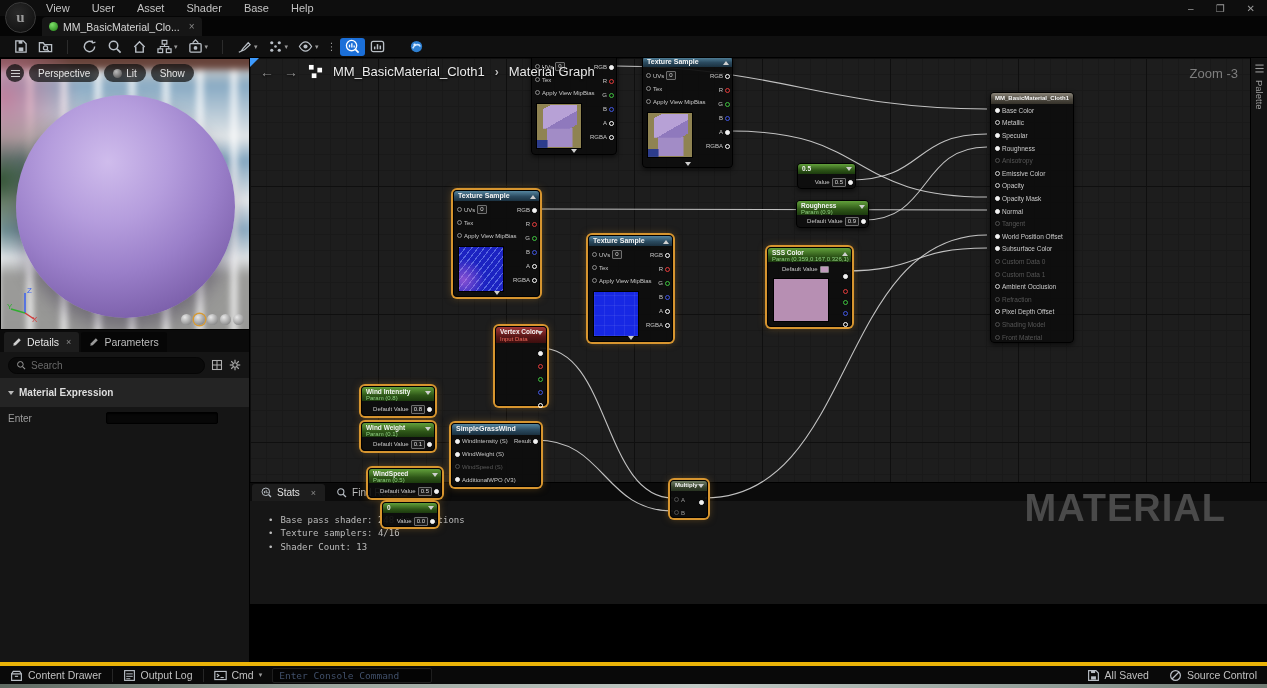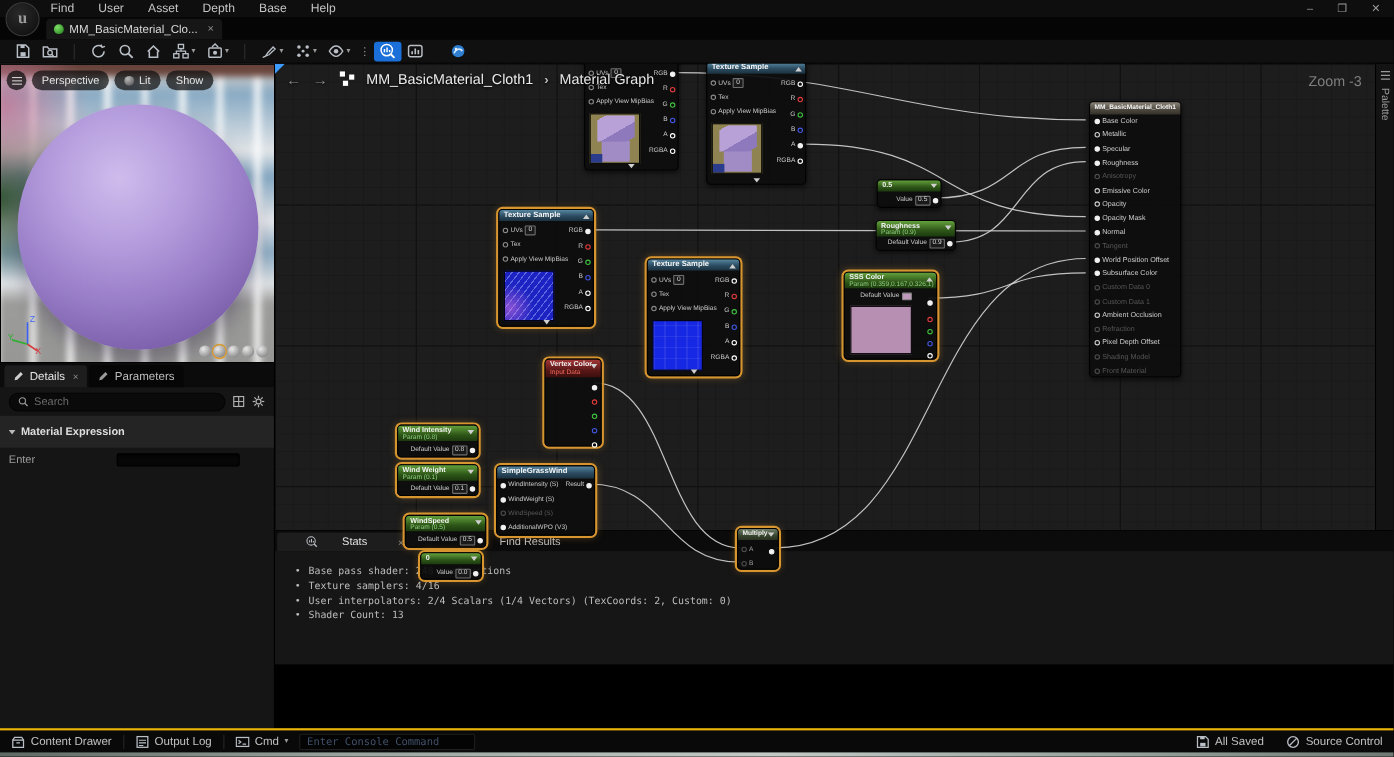--- a/index.html
+++ b/index.html
@@ -111,47 +111,47 @@
   .prev-blue{background:
       repeating-linear-gradient(0deg,rgba(255,255,255,.07) 0 1px,rgba(0,0,0,0) 1px 10px),
       repeating-linear-gradient(90deg,rgba(255,255,255,.07) 0 1px,rgba(0,0,0,0) 1px 10px),
       #1728e4}
   .nfoot{position:absolute;bottom:1px;left:0;right:0;display:flex;justify-content:center}
   .tri-dn2{width:0;height:0;border-left:3px solid transparent;border-right:3px solid transparent;border-top:4px solid #cfcfcf}
   .tri-up2{width:0;height:0;border-left:3px solid transparent;border-right:3px solid transparent;border-bottom:4px solid #cfcfcf}
   
   #statspanel{position:absolute;left:250px;top:482px;width:1017px;height:122px;background:#161616;border-top:1px solid #000}
   .stabs{height:18px;background:#0b0b0b;display:flex;align-items:flex-end;gap:2px;padding-left:2px}
-  .stab{height:17px;display:flex;align-items:center;gap:22px;padding:0 26px;font-size:10px;color:#bdbdbd;border-radius:3px 3px 0 0}
+  .stab{height:17px;display:flex;align-items:center;gap:5px;padding:0 9px;font-size:10px;color:#bdbdbd;border-radius:3px 3px 0 0}
   .stab.active{background:#1d1d1d;color:#e2e2e2}
   .stab .x{color:#8a8a8a;font-size:9px;margin-left:6px}
   #statslist{list-style:none;padding:13px 0 0 18px}
   #statslist li{font-family:"DejaVu Sans Mono",monospace;font-size:9px;line-height:13.4px;color:#bcbcbc;display:flex;gap:7px}
   #statslist li:before{content:"•";color:#bcbcbc}
   
-  #statusbar{position:absolute;left:0;top:662px;width:1267px;height:22px;background:#090909;border-top:2px solid #eab308;display:flex;align-items:center;font-size:10.5px;color:#c0c0c0}
+  #statusbar{position:absolute;left:0;top:662px;width:1267px;height:22px;background:#090909;border-top:4px solid #eab308;display:flex;align-items:center;font-size:10.5px;color:#c0c0c0}
   .sbitem{display:flex;align-items:center;gap:5px;padding:0 10px;height:100%}
   .sbsep{width:1px;height:13px;background:#262626}
   .console{width:160px;height:15px;background:#040404;border:1px solid #1e1e1e;border-radius:2px;color:#c0c0c0;font-size:9.5px;padding:0 6px;font-family:"DejaVu Sans Mono",monospace}
   .console::placeholder{color:#41506a}
   #sbright{margin-left:auto;display:flex;align-items:center}
   #tasksliver{position:absolute;left:0;top:684px;width:1267px;height:4px;background:linear-gradient(90deg,#5f6a62,#9aa59d 25%,#c3cbc7 55%,#8d9a94 85%,#6f7a72)}
   
   #axis{position:absolute;left:6px;bottom:6px}
 </style>
 </head>
 <body>
 
 <div id="titlebar">
   <div id="logo">u</div>
   <div id="menubar">
-      <span class="menu">Find</span>
+      <span class="menu">View</span>
       <span class="menu">User</span>
       <span class="menu">Asset</span>
-      <span class="menu">Depth</span>
+      <span class="menu">Shader</span>
       <span class="menu">Base</span>
       <span class="menu">Help</span>
     </div>
   <div id="wincontrols">
     <span>–</span>
     <span>❐</span>
     <span>✕</span>
   </div>
 </div>
 
@@ -784,20 +784,21 @@
         <svg width="15" height="15" viewBox="0 0 16 16">
             <rect x="1" y="1" width="5" height="5" fill="#fff"></rect>
             <rect x="10" y="4" width="5" height="5" fill="#fff"></rect>
             <rect x="4" y="10" width="5" height="5" fill="#fff"></rect>
           </svg>
         <span class="root">MM_BasicMaterial_Cloth1</span>
         <span class="sep">›</span>
         <span class="cur">Material Graph</span>
       </div>
       <div id="zoomlabel">Zoom -3</div>
+      <div id="watermark">MATERIAL</div>
     </div>
     <div id="palette">
       <svg width="11" height="11" viewBox="0 0 16 16">
           <g stroke="#9a9a9a" stroke-width="1.6">
             <line x1="2" y1="3" x2="14" y2="3"></line>
             <line x1="2" y1="8" x2="14" y2="8"></line>
             <line x1="2" y1="13" x2="14" y2="13"></line>
           </g>
         </svg>
       <span class="plabel">Palette</span>
@@ -830,23 +831,20 @@
     </div>
   </div>
   <ul id="statslist">
       <li>
         <span>Base pass shader: 248 instructions</span>
       </li>
       <li>
         <span>Texture samplers: 4/16</span>
       </li>
       <li>
-        <span>User interpolators: 2/4 Scalars (1/4 Vectors) (TexCoords: 2, Custom: 0)</span>
-      </li>
-      <li>
         <span>Shader Count: 13</span>
       </li>
     </ul>
 </div>
 
 <div id="statusbar">
   <div class="sbitem">
     <svg width="13" height="13" viewBox="0 0 16 16">
         <path d="M2 6h12v8H2z" fill="none" stroke="#b9bfc6" stroke-width="1.4"></path>
         <path d="M2 6l2-3h8l2 3" fill="none" stroke="#b9bfc6" stroke-width="1.4"></path>

